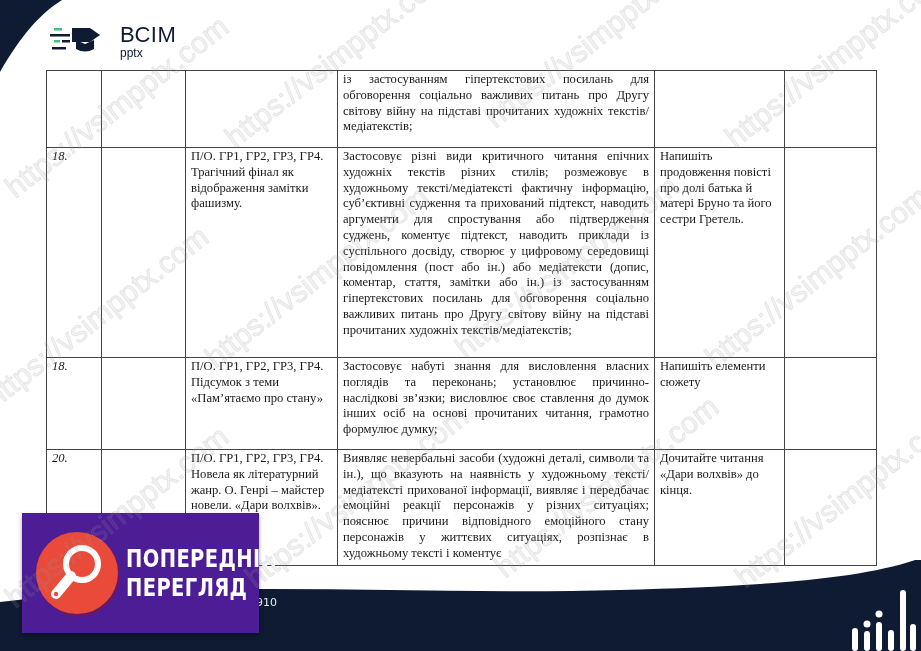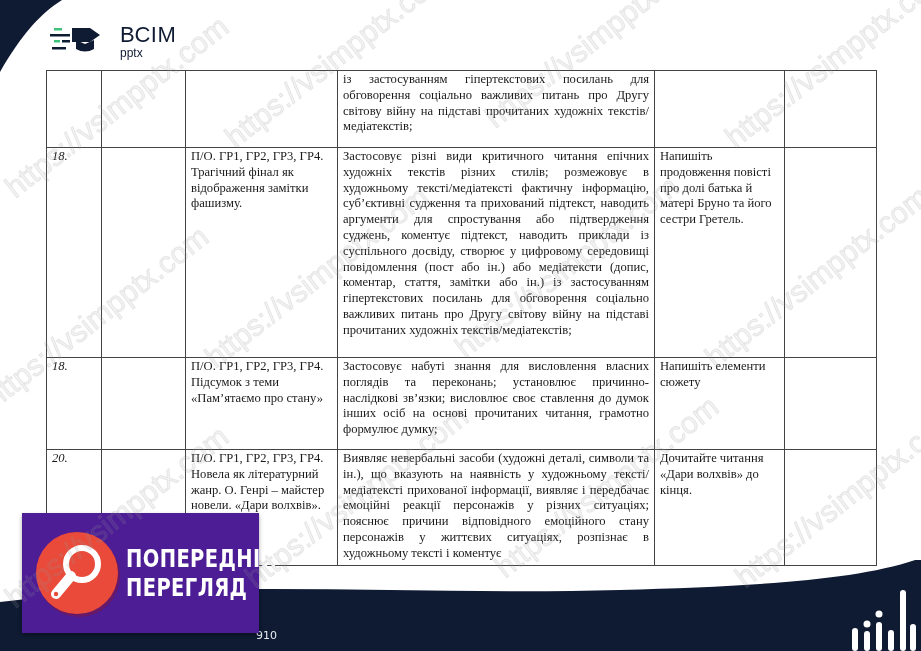--- a/index.html
+++ b/index.html
@@ -35,21 +35,21 @@
     border: 1px solid #444;
     vertical-align: top; padding: 1px 5px 3px 5px;
   }
   td.num { text-align: left; padding-right: 6px; font-style: italic; }
   td.just { text-align: justify; }
   td.section {
     text-align: center; font-weight: bold; padding: 0 5px;
   }
   .bottom-band { position: absolute; left: 0; top: 560px; width: 921px; height: 91px; }
   .page-num {
-    position: absolute; left: 256px; top: 629px;
+    position: absolute; left: 256px; top: 596px;
     font-family: "DejaVu Sans", sans-serif; font-size: 11px; color: #e8ecf2;
   }
   .preview-badge {
     position: absolute; left: 22px; top: 513px; width: 237px; height: 120px;
     background: #4c1d95; border-radius: 0;
     box-shadow: 0 2px 4px rgba(0,0,0,0.35);
     display: flex; align-items: center;
   }
   .badge-circle {
     width: 82px; height: 82px; border-radius: 50%;

